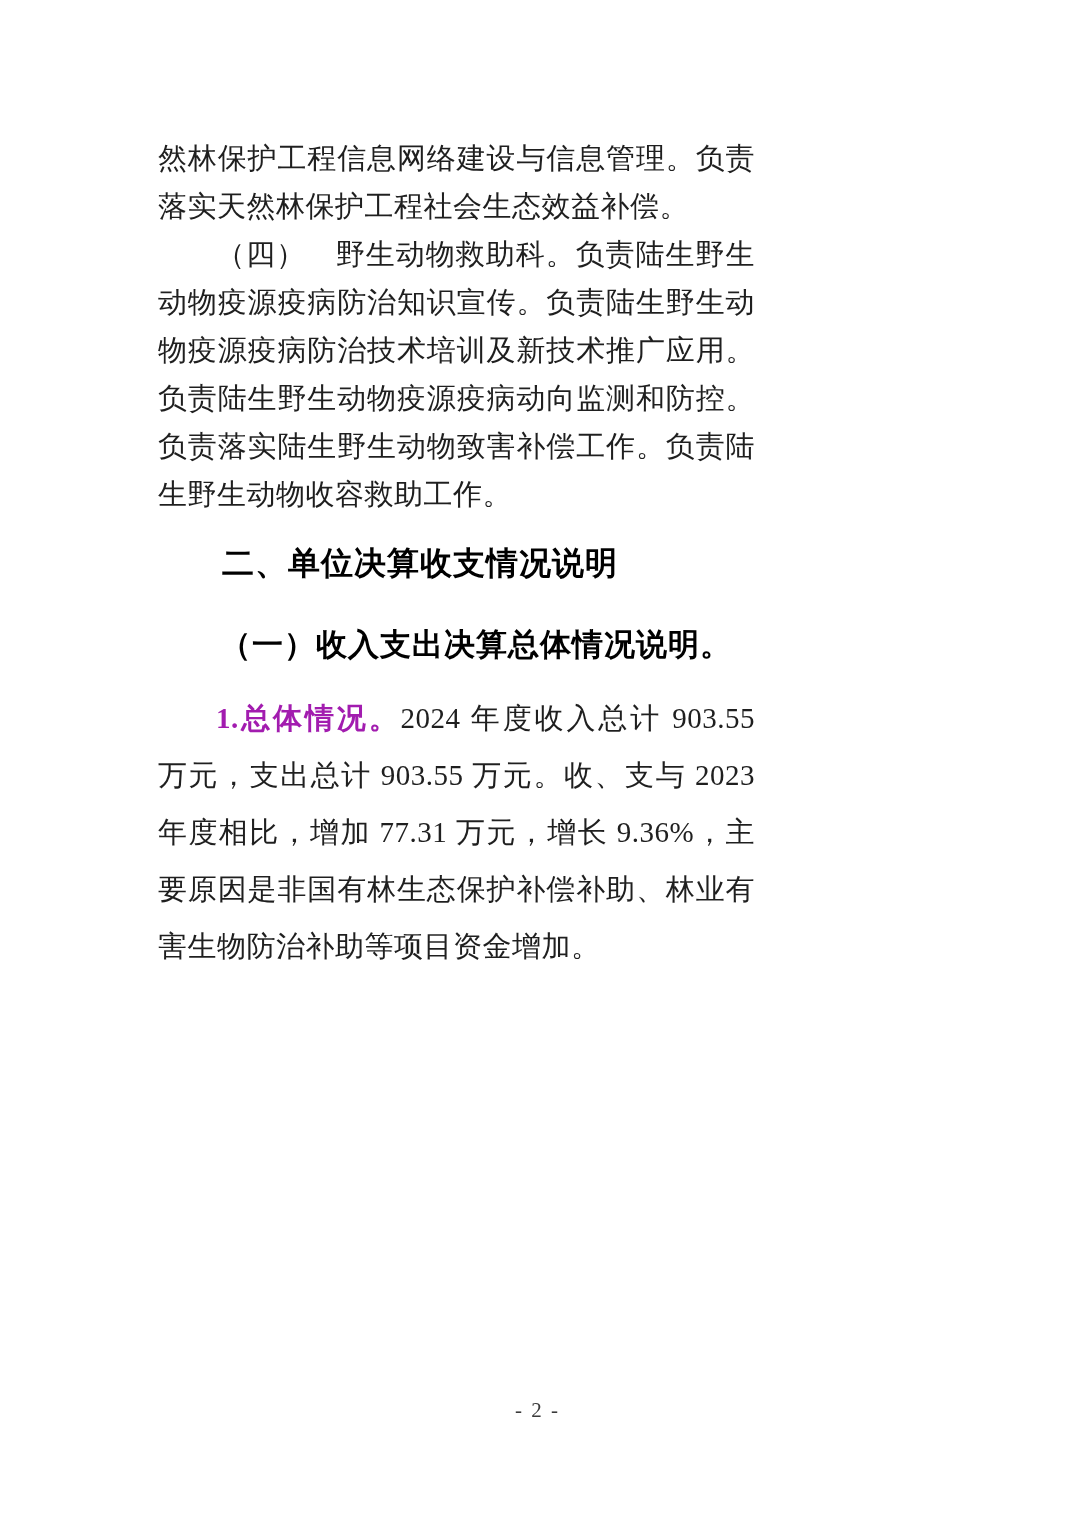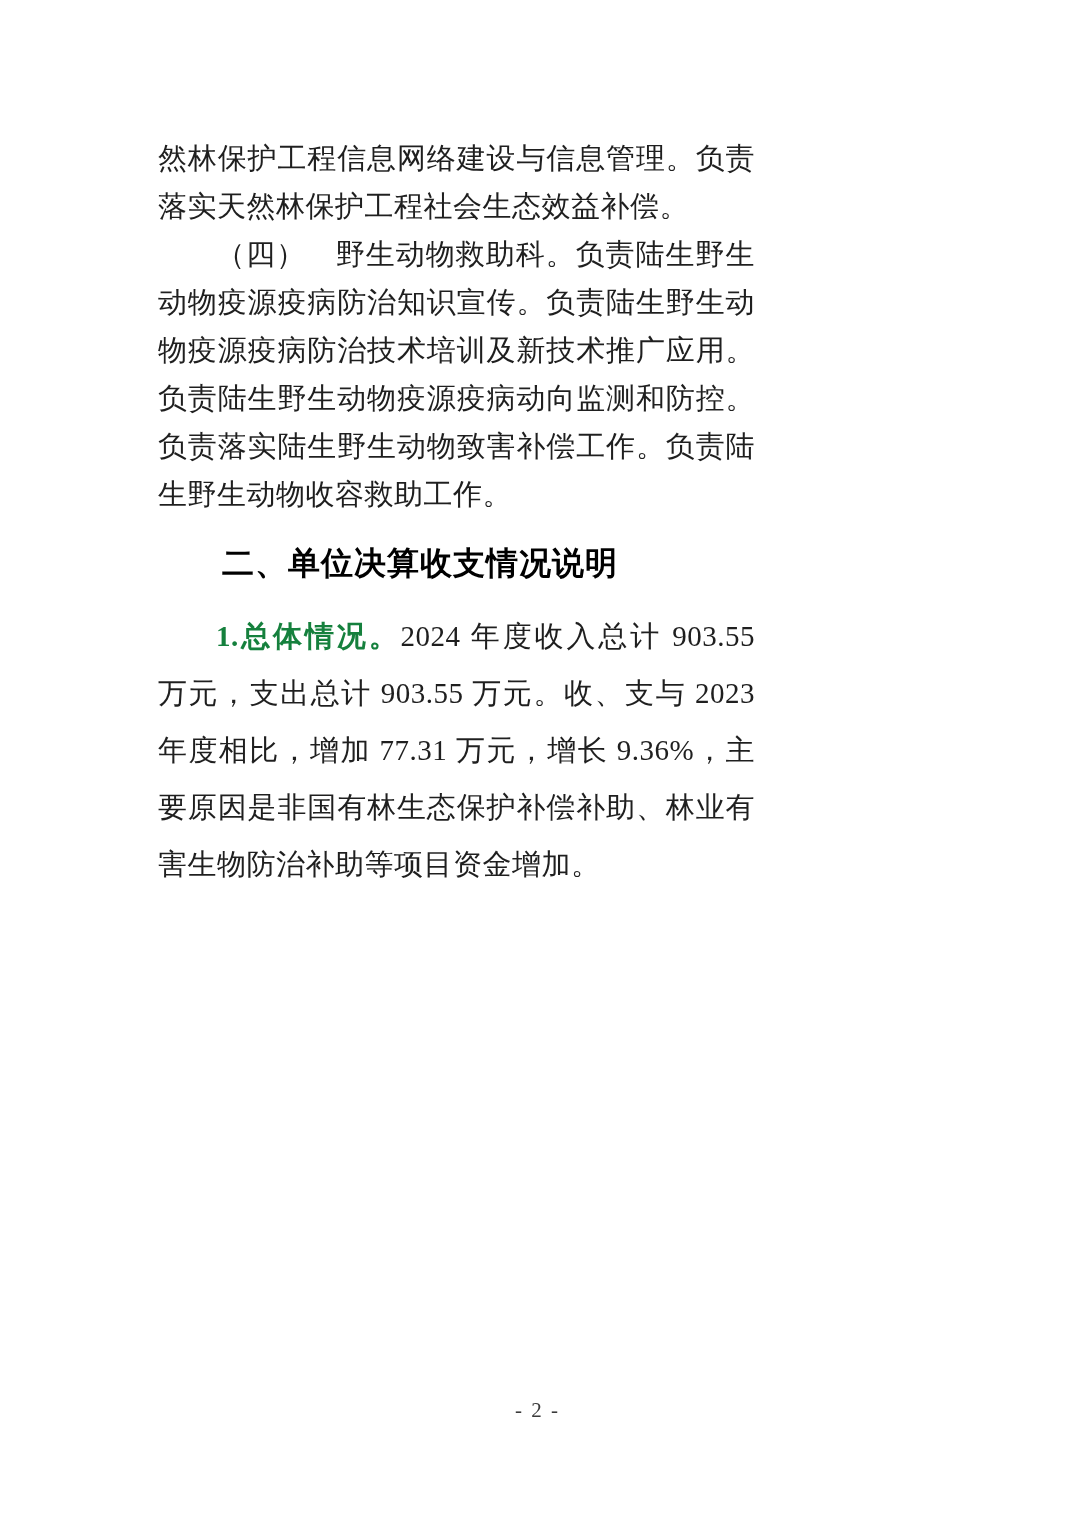--- a/index.html
+++ b/index.html
@@ -45,21 +45,21 @@
     font-weight: bold;
     color: #000000;
     font-size: 31px;
     line-height: 46px;
     margin: 36px 0 0 0;
     text-indent: 2em;
     letter-spacing: 1px;
   }
   .lead {
     font-weight: bold;
-    color: #15803d;
+    color: #a21caf;
   }
   .page-number {
     position: absolute;
     top: 1398px;
     left: 0;
     width: 1075px;
     text-align: center;
     font-size: 21px;
     color: #3a3a3a;
     letter-spacing: 2px;
@@ -70,19 +70,20 @@
 
 <div class="sheet">
 
   <p class="body tight noindent">然林保护工程信息网络建设与信息管理。负责落实天然林保护工程社会生态效益补偿。</p>
 
 
   <p class="body tight">（四）　野生动物救助科。负责陆生野生动物疫源疫病防治知识宣传。负责陆生野生动物疫源疫病防治技术培训及新技术推广应用。负责陆生野生动物疫源疫病动向监测和防控。负责落实陆生野生动物致害补偿工作。负责陆生野生动物收容救助工作。</p>
 
   <h2 class="section-heading">二、单位决算收支情况说明</h2>
 
+  <h3 class="subsection-heading">（一）收入支出决算总体情况说明。</h3>
 
   <p class="body loose"><span class="lead">1.总体情况。</span><span>2024 年度收入总计 903.55 万元，支出总计 903.55 万元。收、支与 2023 年度相比，增加 77.31 万元，增长 9.36%，主要原因是非国有林生态保护补偿补助、林业有害生物防治补助等项目资金增加。</span></p>
 
 
   <div class="page-number">- 2 -</div>
 
 </div>
 
 </body></html>

